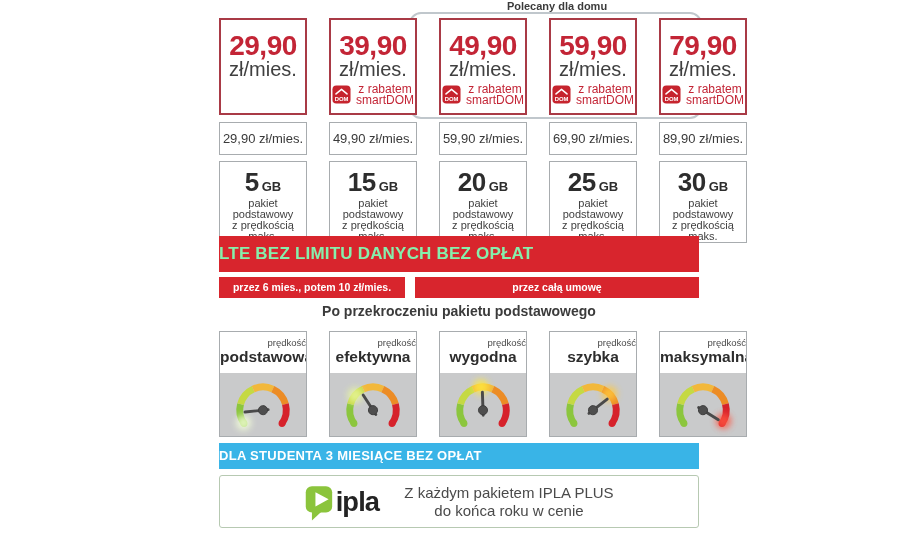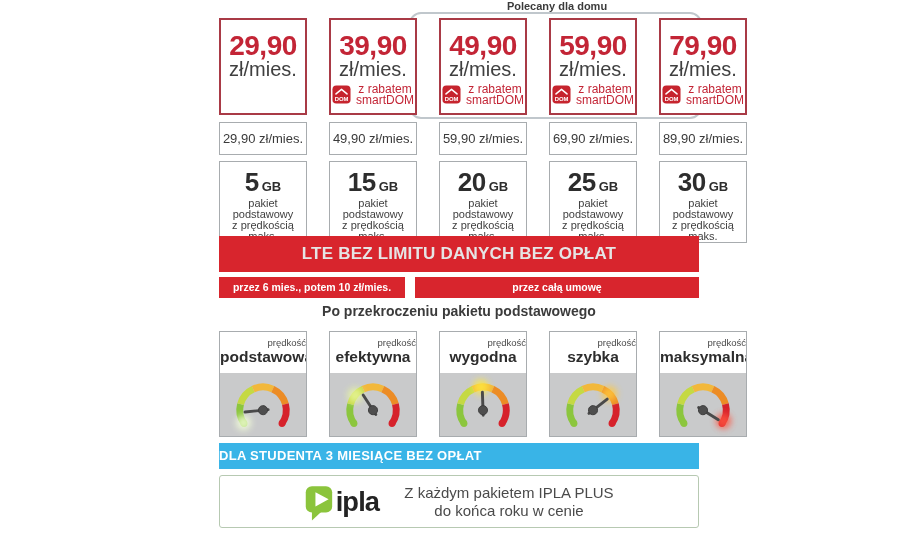--- a/index.html
+++ b/index.html
@@ -24,21 +24,21 @@
   .rbox { border:1.5px solid #a8acaf; background:#fff; display:flex; align-items:center; justify-content:center; font-size:13px; color:#3a3a3a; }
 
   .data-row { top:161px; height:68px; }
   .dbox { border:1.5px solid #a8acaf; background:#fff; text-align:center; padding-top:6px; }
   .gbline { white-space:nowrap; }
   .gbnum { font-size:26px; line-height:28px; font-weight:bold; color:#2d2d2d; letter-spacing:-0.5px; }
   .gbunit { font-size:13px; font-weight:bold; color:#2d2d2d; margin-left:3px; }
   .pkgline { font-size:11px; color:#3f3f3f; line-height:11px; }
   .pkgline.first { margin-top:2px; }
 
-  .lte-banner { position:absolute; top:236px; left:0; width:480px; height:36px; background:#d8252d; color:#e5e5e5; font-weight:bold; font-size:17px; text-align:center; line-height:36px; letter-spacing:0.2px; }
+  .lte-banner { position:absolute; top:236px; left:0; width:480px; height:36px; background:#d8252d; color:#86efac; font-weight:bold; font-size:17px; line-height:36px; letter-spacing:0.2px; }
   .sub-banner { position:absolute; top:277px; height:21px; background:#d8252d; color:#fff; font-weight:bold; font-size:10.5px; text-align:center; line-height:21px; }
   .sub-left { left:0; width:186px; }
   .sub-right { left:196px; width:284px; }
 
   .overage-heading { position:absolute; top:303px; left:0; width:480px; text-align:center; font-size:14px; font-weight:bold; color:#3b3b3b; }
 
   .gauge-row { top:331px; height:106px; }
   .gcell { border:1.5px solid #a8acaf; background:#fff; display:flex; flex-direction:column; overflow:hidden; }
   .ghead { height:41px; text-align:center; padding-top:5px; }
   .gsmall { font-size:9.5px; line-height:11px; color:#4a4a4a;text-align:right; }

